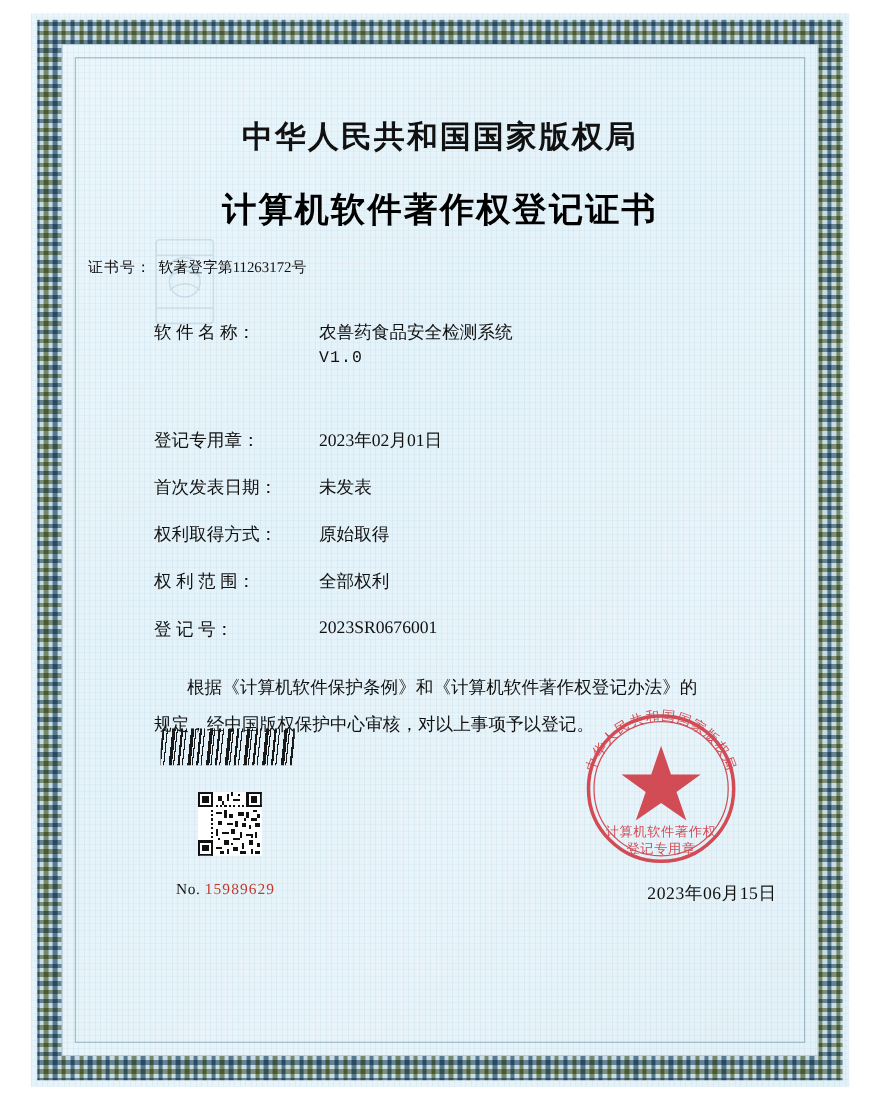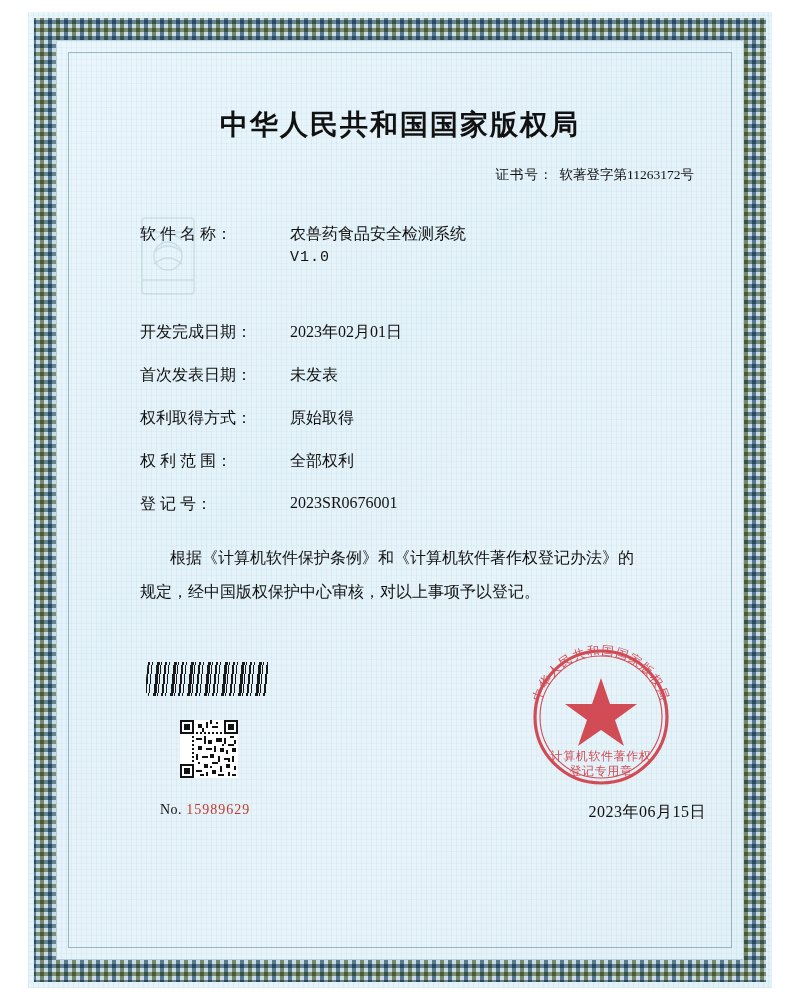--- a/index.html
+++ b/index.html
@@ -141,21 +141,21 @@
     text-align: center;
     font-size: 31px;
     letter-spacing: 2px;
     color: #000;
     font-weight: bold;
     margin-top: 26px;
   }
 
   .cert-no-line {
     margin-top: 22px;
-    text-align: right;
+    text-align: left;
     padding-right: 26px;
     font-size: 13.5px;
     color: #111;
   }
   .cert-no-line .lbl { letter-spacing: 1px; }
   .cert-no-line .val { margin-left: 6px; }
 
   .field {
     display: flex;
     align-items: flex-start;
@@ -276,36 +276,37 @@
         <rect x="18" y="10" width="52" height="76" rx="3"></rect>
         <path d="M18 24 h52 M18 72 h52"></path>
         <path d="M30 32 q14 -12 28 0 M30 44 q14 -12 28 0 M30 56 q14 -12 28 0"></path>
         <circle cx="44" cy="48" r="14"></circle>
       </g>
     </svg>
 
     <div class="content">
 
       <div class="title-1">中华人民共和国国家版权局</div>
+      <div class="title-2">计算机软件著作权登记证书</div>
 
       <div class="cert-no-line">
         <span class="lbl">证书号：</span><span class="val">软著登字第11263172号</span>
       </div>
 
       <div class="field group-a">
         <div class="k">软 件 名 称：</div>
         <div class="v">
           <span>农兽药食品安全检测系统</span>
           <span class="line2">V1.0</span>
         </div>
       </div>
 
 
       <div class="field group-c">
-        <div class="k">开发完成日期：</div>
+        <div class="k">登记专用章：</div>
         <div class="v">2023年02月01日</div>
       </div>
 
       <div class="field tight">
         <div class="k">首次发表日期：</div>
         <div class="v">未发表</div>
       </div>
 
       <div class="field tight">
         <div class="k">权利取得方式：</div>

